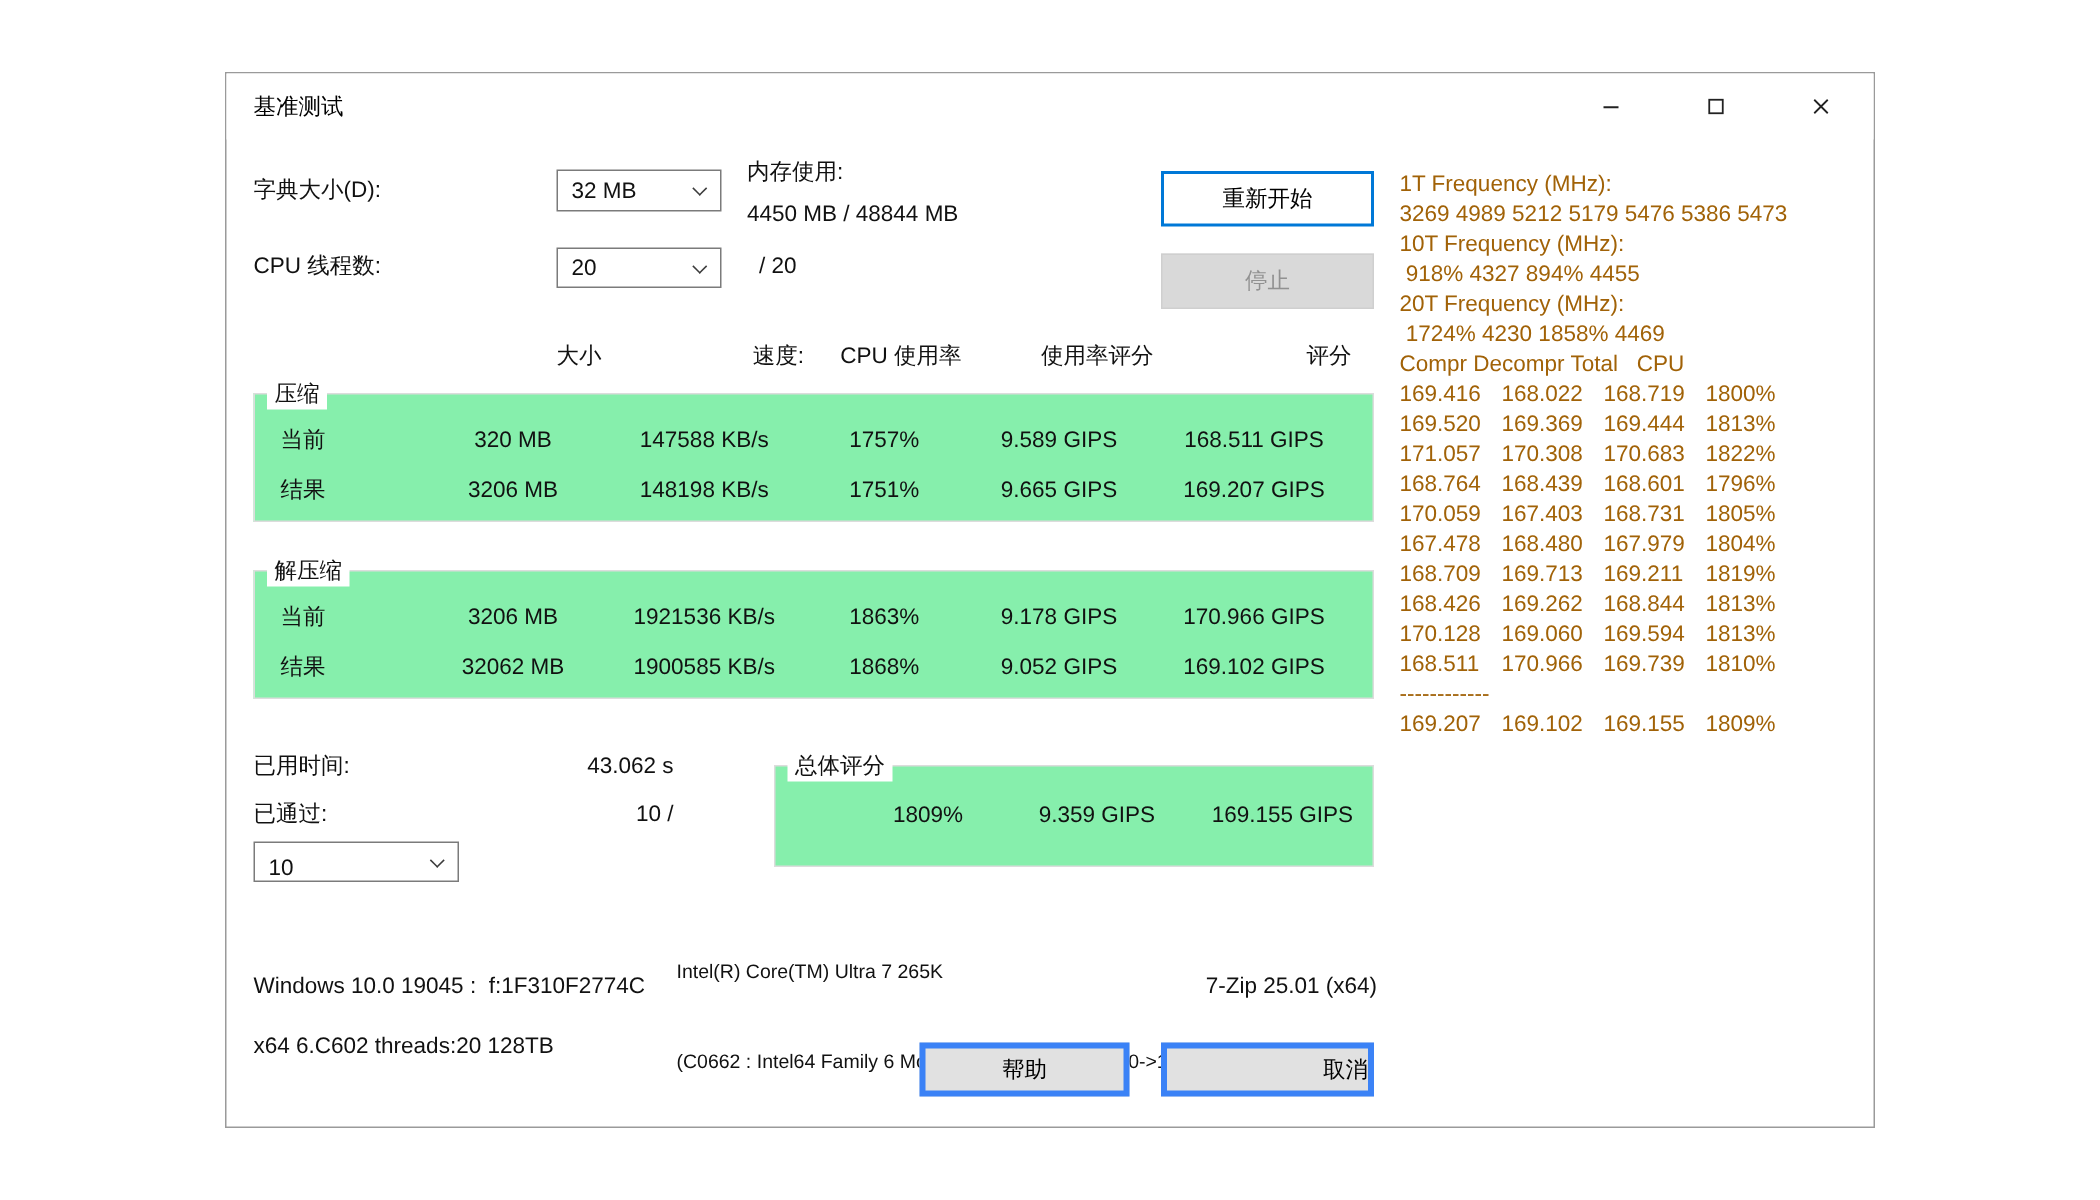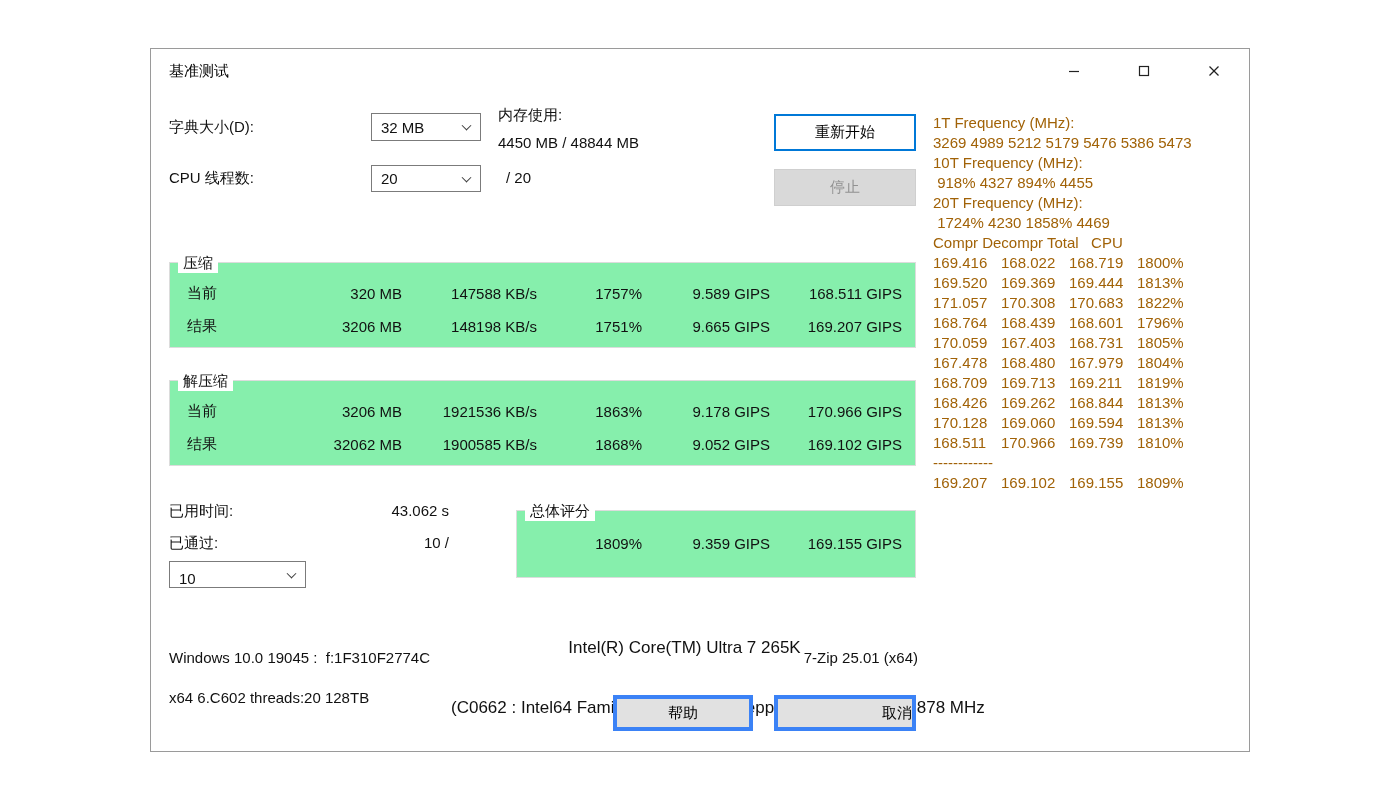--- a/index.html
+++ b/index.html
@@ -23,28 +23,28 @@
   .btn.disabled { background:#d9d9d9; border:1px solid #cfcfcf; color:#919191; }
 
   .thead { position:absolute; left:18px; top:179px; width:747px; display:grid; grid-template-columns:112px 120px 135px 105px 128px 132px; font-size:15px; line-height:20px; }
   .thead span { text-align:right; }
 
   .groupbox { position:absolute; border:1px solid #dcdcdc; background:#86efac; }
   .grouplabel { position:absolute; top:-10px; left:8px; background:#fff; padding:0 5px; font-size:15px; line-height:20px; }
 
   .trow { display:grid; grid-template-columns:112px 120px 135px 105px 128px 132px; height:33px; align-items:center; font-size:15px; }
   .trow .c0 { padding-left:17px; }
-  .trow .num { text-align:right; }
+  .trow .num { text-align:center; }
 
   .statusline { position:absolute; left:18px; width:280px; display:flex; justify-content:space-between; font-size:15px; line-height:20px; }
 
   .total-row { position:absolute; left:0; top:16px; width:398px; display:grid; grid-template-columns:125px 128px 132px; height:33px; align-items:center; font-size:15px; }
   .total-row .num { text-align:right; }
 
-  .cpuinfo { position:absolute; left:300px; top:549px; width:467px; text-align:center; font-size:17px; line-height:20px; white-space:pre; }
+  .cpuinfo { position:absolute; left:300px; top:549px; width:467px; text-align:left; font-size:13px; line-height:20px; white-space:pre; }
   .footline { position:absolute; font-size:15px; line-height:20px; white-space:pre; }
 
   .log { position:absolute; left:782px; top:64px; width:316px; font-size:15px; line-height:20px; color:#a16207; }
   .log-line { white-space:pre; height:20px; }
   .log-row { display:grid; grid-template-columns:68px 68px 68px 52px; height:20px; }
 </style>
 </head>
 <body>
 
 <div class="screen">
@@ -83,20 +83,28 @@
     <span class="lbl" style="left:18px; top:119px;">CPU 线程数:</span>
     <div class="combo" style="left:220px; top:116px; width:110px; height:27px;">
       <span>20</span>
       <span class="chev"></span>
     </div>
     <span class="lbl" style="left:355px; top:119px;">/ 20</span>
 
     <button class="btn disabled" style="left:623px; top:120px; width:142px; height:37px;" disabled="">停止</button>
     <button class="btn primary" style="left:623px; top:65px; width:142px; height:37px;">重新开始</button>
 
+    <div class="thead">
+      <span></span>
+      <span>大小</span>
+      <span>速度:</span>
+      <span>CPU 使用率</span>
+      <span>使用率评分</span>
+      <span>评分</span>
+    </div>
 
     <div class="groupbox" style="left:18px; top:213px; width:747px; height:86px; padding-top:14px;">
       <span class="grouplabel">压缩</span>
       <div class="trow">
         <span class="c0">当前</span>
         <span class="num">320 MB</span>
         <span class="num">147588 KB/s</span>
         <span class="num">1757%</span>
         <span class="num">9.589 GIPS</span>
         <span class="num">168.511 GIPS</span>

